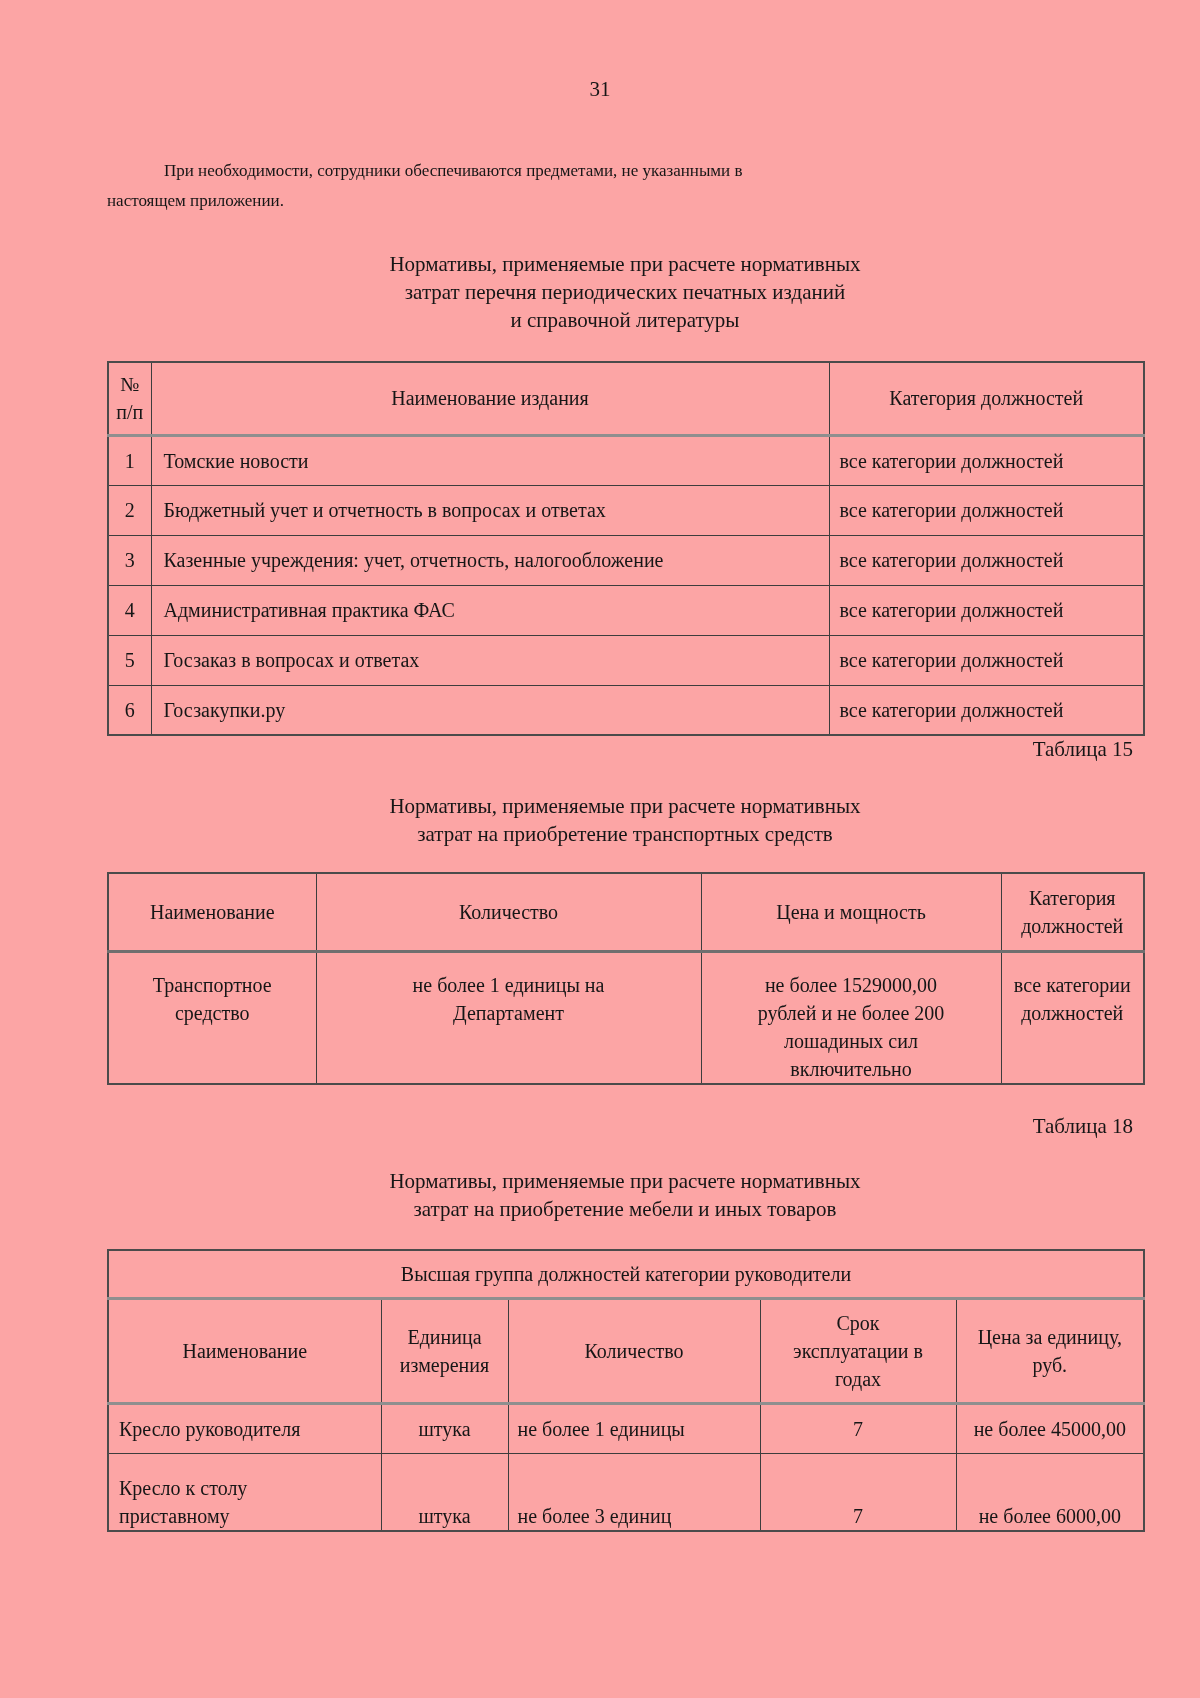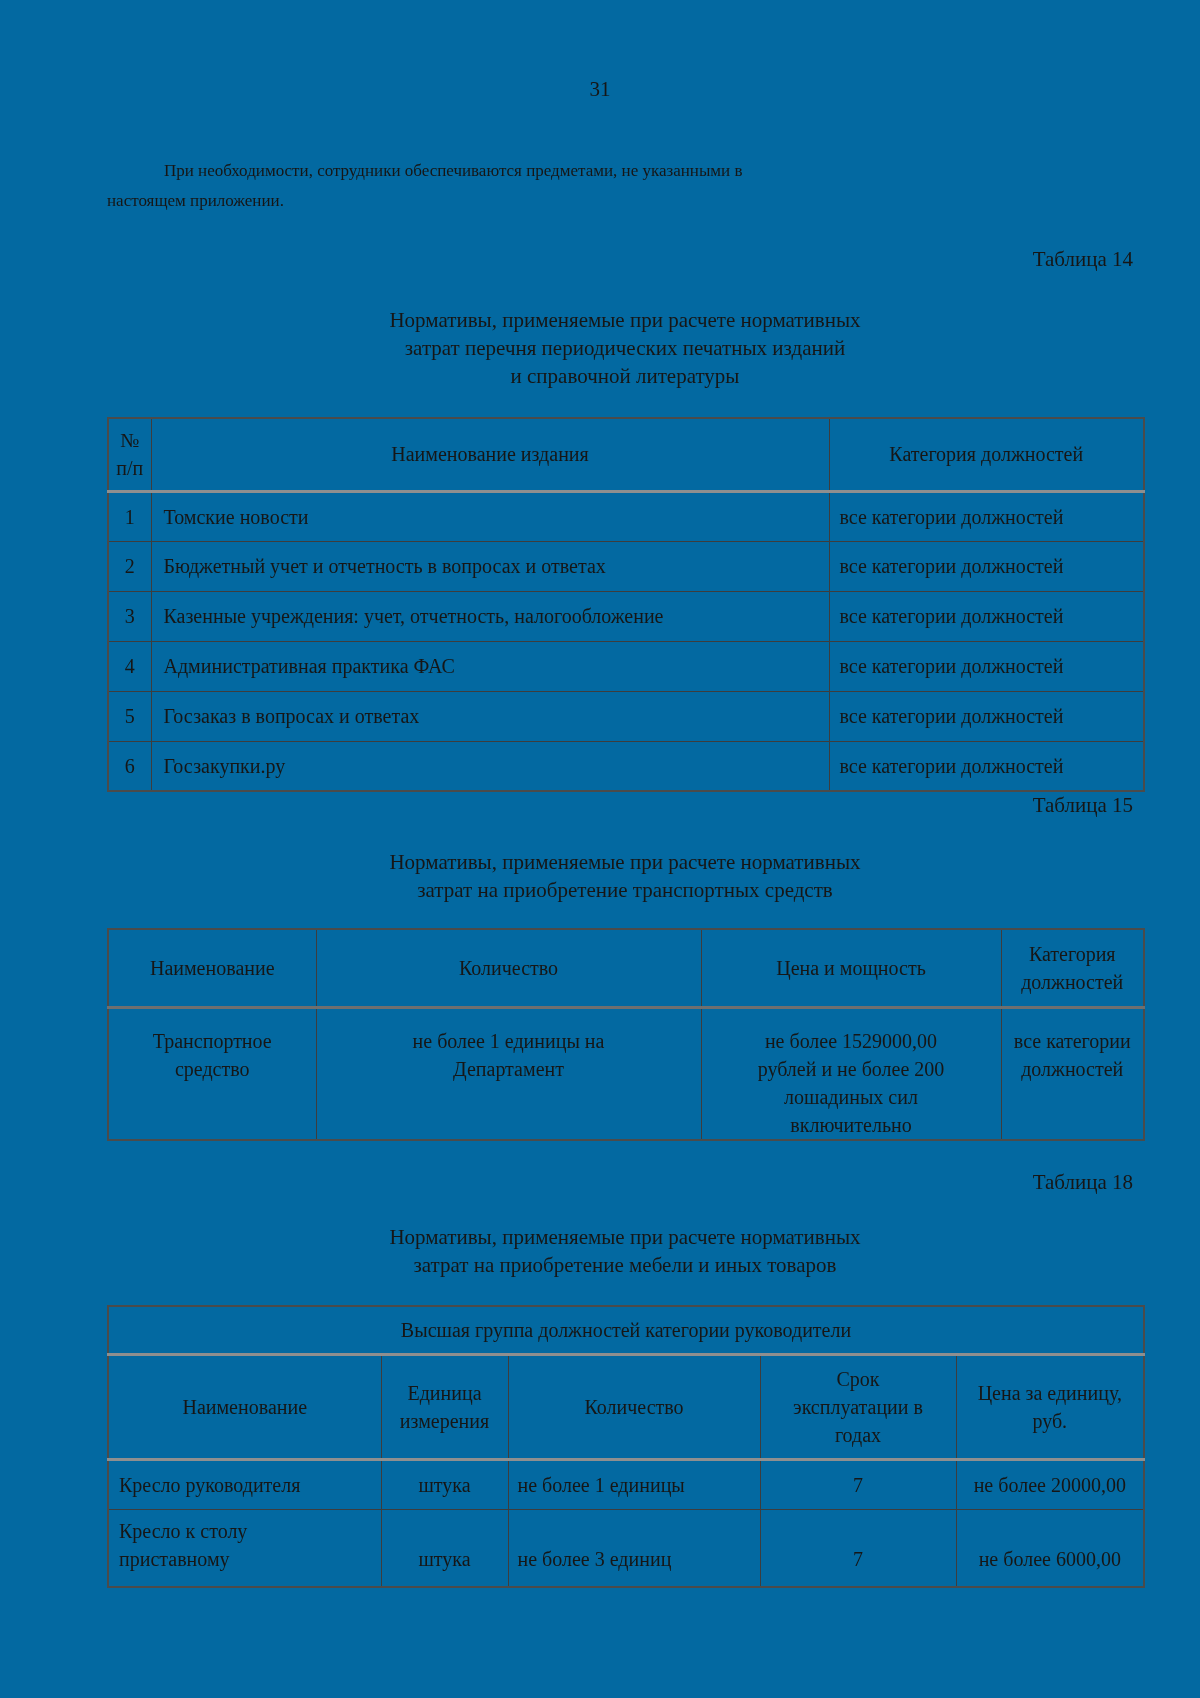--- a/index.html
+++ b/index.html
@@ -5,21 +5,21 @@
   html, body {
     margin: 0;
     padding: 0;
     background: #e8e8e8;
   }
   .page {
     position: relative;
     width: 1200px;
     height: 1698px;
     margin: 0 auto;
-    background: #0369a1;
+    background: #fca5a5;
     color: #161616;
     font-family: "Liberation Serif", "DejaVu Serif", serif;
     overflow: hidden;
   }
   .pre { white-space: pre-line; }
 
   .page-number {
     padding-top: 76px;
     text-align: center;
     font-size: 21px;
@@ -115,33 +115,32 @@
     margin-left: 16px;
   }
   .t16 tbody tr.r1 { height: 50px; }
   .t16 tbody tr.r2 { height: 78px; }
   .t16 tbody td { vertical-align: middle; }
   .t16 .c-name  { text-align: left; padding-left: 10px; margin-left: 43px; }
   .t16 .c-unit  { text-align: center; }
   .t16 .c-qty   { text-align: left; padding-left: 9px; }
   .t16 .c-term  { text-align: center; }
   .t16 .c-price { text-align: center; }
-  .t16 tbody tr.r2 td { vertical-align: bottom; padding-bottom: 13px; }
+  .t16 tbody tr.r2 td { vertical-align: bottom; }
 </style>
 </head>
 <body>
 
 <div class="page">
 
   <div class="page-number">31</div>
 
   <div class="intro pre">При необходимости, сотрудники обеспечиваются предметами, не указанными в
 настоящем приложении.</div>
 
-  <div class="tbl-label lbl14">Таблица 14</div>
   <div class="tbl-title ttl14 pre">Нормативы, применяемые при расчете нормативных
 затрат перечня периодических печатных изданий
 и справочной литературы</div>
 
   <table class="doc-table t14">
     <colgroup>
       <col style="width:43px">
         <col style="width:678px">
         <col style="width:315px">
     </colgroup>
@@ -250,21 +249,21 @@
         <td class="pre">Цена за единицу,
 руб.</td>
       </tr>
     </thead>
     <tbody>
       <tr class="r1">
         <td class="c-name">Кресло руководителя</td>
         <td class="c-unit">штука</td>
         <td class="c-qty">не более 1 единицы</td>
         <td class="c-term">7</td>
-        <td class="c-price">не более 20000,00</td>
+        <td class="c-price">не более 45000,00</td>
       </tr>
       <tr class="r2">
         <td class="c-name pre">Кресло к столу
 приставному</td>
         <td class="c-unit">штука</td>
         <td class="c-qty">не более 3 единиц</td>
         <td class="c-term">7</td>
         <td class="c-price">не более 6000,00</td>
       </tr>
     </tbody>

